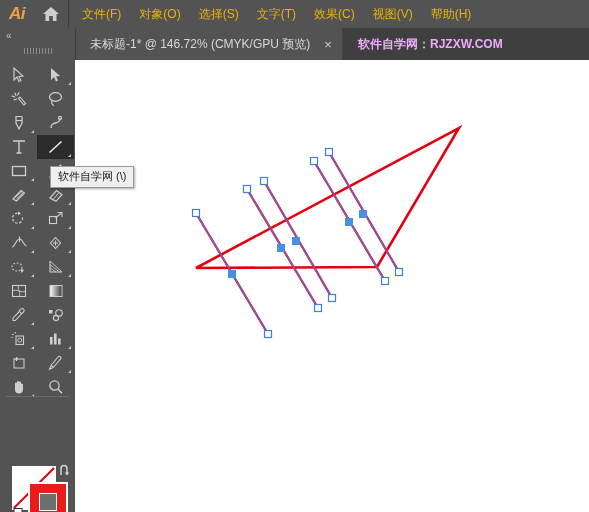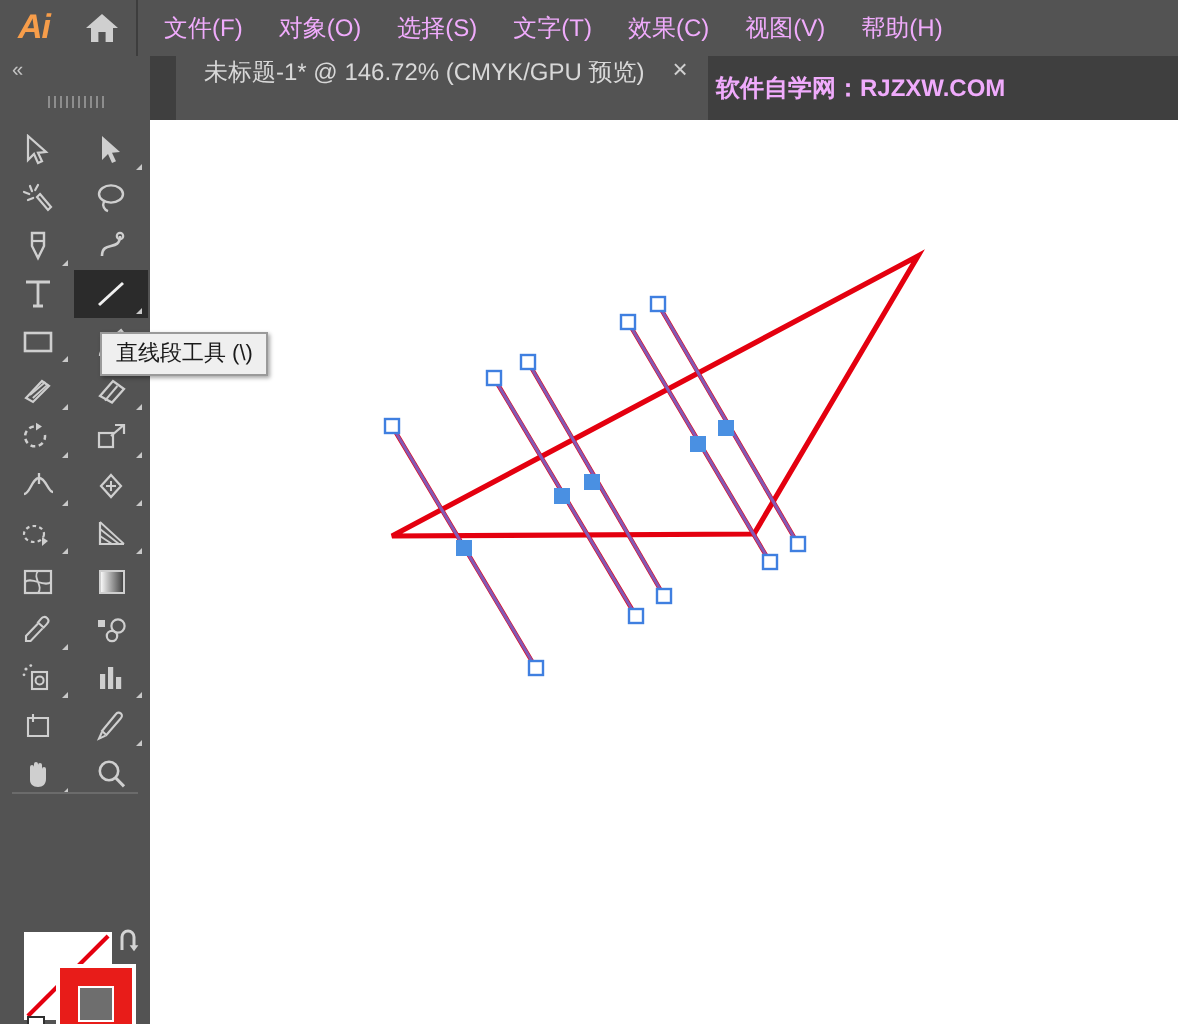--- a/index.html
+++ b/index.html
@@ -23,21 +23,21 @@
     font-weight: bold; font-style: italic; letter-spacing: -0.5px;
   }
   .home-btn {
     width: 34px; height: 28px; display: flex; align-items: center;
     justify-content: center;
   }
   .menu-sep {
     width: 1px; height: 28px; background: #3d3d3d; margin-right: 4px;
   }
   .menu-item {
-    color: #f0abfc; font-size: 12px; padding: 0 9px; height: 28px;
+    color: #eab308; font-size: 12px; padding: 0 9px; height: 28px;
     line-height: 28px; white-space: nowrap; cursor: default;
   }
 
   
   .tabbar {
     position: absolute; left: 0; top: 28px; width: 589px; height: 32px;
     background: #3f3f3f;
   }
   .panel-collapse {
     position: absolute; left: 0; top: 0; width: 75px; height: 32px;
@@ -46,23 +46,23 @@
   }
   .collapse-arrows {
     position: absolute; left: 6px; top: 2px; font-size: 10px; color: #c4c4c4;
     letter-spacing: -1px;
   }
   .grip {
     position: absolute; left: 24px; top: 20px; width: 30px; height: 6px;
     background: repeating-linear-gradient(to right,#8d8d8d 0 1px,transparent 1px 3px);
   }
   .doc-tab {
-    position: absolute; left: 88px; top: 0; height: 32px;
+    position: absolute; left: 76px; top: 0; height: 32px;
     background: #535353;
-    display: flex; align-items: flex-start; padding: 0 10px 0 14px;
+    display: flex; align-items: center; padding: 0 10px 0 14px;
     color: #d8d8d8; font-size: 12px; white-space: nowrap;
   }
   .doc-tab .title { margin-right: 14px; }
   .doc-tab .close-x {
     font-size: 13px; color: #d0d0d0; cursor: pointer; line-height: 1;
   }
   .watermark {
     position: absolute; left: 358px; top: 0; height: 32px;
     display: flex; align-items: center;
     color: #f0abfc; font-size: 12px; font-weight: bold; white-space: nowrap;
@@ -401,21 +401,21 @@
       <div class="default-colors">
         <svg width="14" height="14" viewBox="0 0 14 14">
           <rect x="4" y="0.5" width="8" height="8" fill="#ffffff" stroke="#2f2f2f" stroke-width="1"></rect>
           <rect x="0.5" y="4.5" width="8" height="8" fill="#1b1b1b" stroke="#e0e0e0" stroke-width="1"></rect>
         </svg>
       </div>
     </div>
 
   </div>
 
-  <div class="tooltip">直线段工具 (\)</div>
+  <div class="tooltip">软件自学网 (\)</div>
 
   <div class="canvas">
     <svg id="artwork" width="514" height="452" viewBox="0 0 514 452">
         <line x1="121" y1="153" x2="193" y2="274" stroke="#e4000f" stroke-width="2.2"></line>
         <line x1="172" y1="129" x2="243" y2="248" stroke="#e4000f" stroke-width="2.2"></line>
         <line x1="189" y1="121" x2="257" y2="238" stroke="#e4000f" stroke-width="2.2"></line>
         <line x1="239" y1="101" x2="310" y2="221" stroke="#e4000f" stroke-width="2.2"></line>
         <line x1="254" y1="92" x2="324" y2="212" stroke="#e4000f" stroke-width="2.2"></line>
         <polygon points="121,208 384,68 302,207" fill="none" stroke="#e4000f" stroke-width="2.6" stroke-linejoin="miter"></polygon>
         <line x1="121" y1="153" x2="193" y2="274" stroke="#7a63c8" stroke-width="1.6" opacity="0.9"></line>

